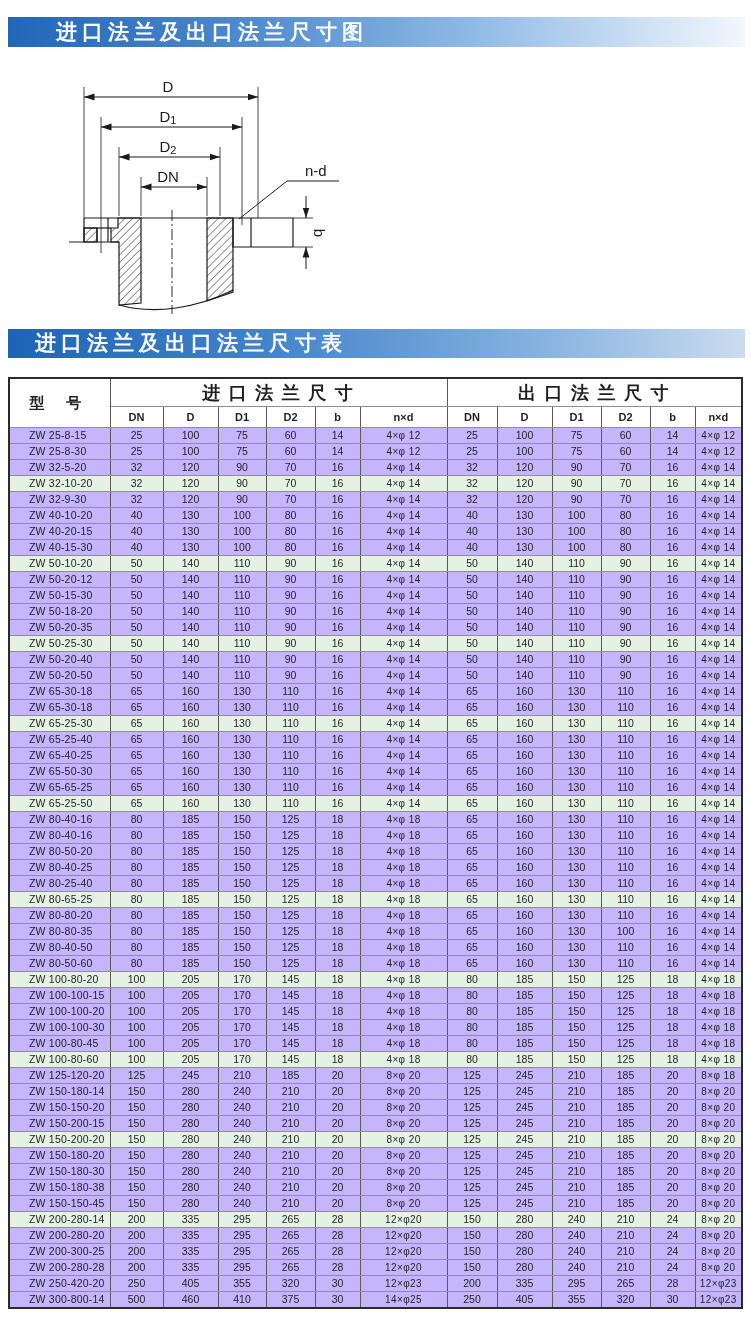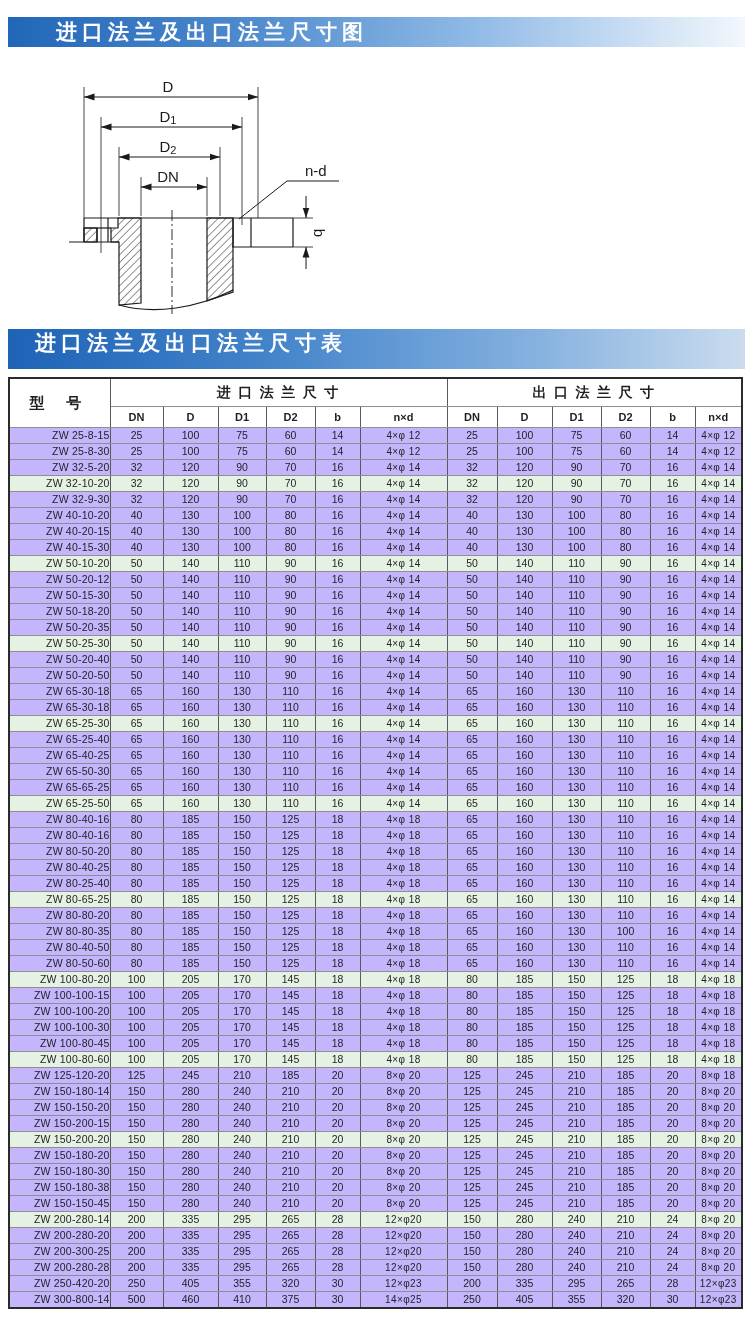--- a/index.html
+++ b/index.html
@@ -4,41 +4,41 @@
 <style>
   html,body{margin:0;padding:0;}
   body{width:750px;height:1320px;background:#ffffff;font-family:"Liberation Sans",sans-serif;position:relative;overflow:hidden;}
   .page{position:absolute;inset:0;background:#fff;}
 
   
   .title-bar{position:absolute;left:8px;width:737px;height:30px;line-height:30px;
     color:#ffffff;font-family:"Liberation Serif","DejaVu Serif",serif;font-weight:bold;
     font-size:21px;letter-spacing:5px;padding-left:27px;box-sizing:border-box;white-space:nowrap;}
   .title-bar-1{top:17px;background:linear-gradient(90deg,#2166b8 0%,#4a87cc 30%,#8db8e5 62%,#f2f7fc 100%);padding-left:48px;}
-  .title-bar-2{top:329px;height:40px;line-height:29px;background:linear-gradient(90deg,#1e63b6 0%,#4283ca 35%,#86b2e0 72%,#cbdcef 100%);}
+  .title-bar-2{top:329px;height:29px;line-height:29px;background:linear-gradient(90deg,#1e63b6 0%,#4283ca 35%,#86b2e0 72%,#cbdcef 100%);}
 
   
   .diagram{position:absolute;left:55px;top:62px;width:350px;height:268px;}
   .diagram svg{display:block;}
   .dim-label{font-family:"Liberation Sans",sans-serif;font-size:15px;fill:#1a1a1a;}
   .dim-sub{font-size:11px;}
 
   
   table.spec{position:absolute;left:8px;top:377px;width:733px;border-collapse:collapse;
     table-layout:fixed;border:2px solid #2b2b2b;background:#c4b5fd;}
   table.spec th,table.spec td{border-left:1px solid #5a5a5a;border-right:1px solid #5a5a5a;
     border-top:1px solid #8f8f8f;border-bottom:1px solid #8f8f8f;
     padding:0;color:#1f1f1f;overflow:hidden;white-space:nowrap;}
   thead th{border-bottom:1px solid #444;border-top:1px solid #444;background:#fff;}
   .th-model{font-family:"Liberation Serif","DejaVu Serif",serif;font-size:15px;font-weight:bold;letter-spacing:9px;}
-  .th-group{font-family:"Liberation Serif","DejaVu Serif",serif;font-size:14px;font-weight:bold;letter-spacing:2px;height:27px;}
+  .th-group{font-family:"Liberation Serif","DejaVu Serif",serif;font-size:18px;font-weight:bold;letter-spacing:2px;height:27px;}
   .th-sub{font-size:11px;font-weight:bold;height:20px;font-family:"Liberation Sans",sans-serif;}
   tbody tr{height:15px;}
   tbody td{font-size:10.5px;line-height:15px;text-align:center;}
-  tbody td.model{text-align:right;padding-left:13px;letter-spacing:0.2px;}
+  tbody td.model{text-align:left;padding-left:19px;letter-spacing:0.2px;}
   tbody td.nxd{font-size:10px;letter-spacing:0.4px;}
   tbody tr.hl td{background:#e4f1e3;}
 </style>
 </head>
 <body>
 
 <div class="page">
 
   <div class="title-bar title-bar-1">
     <span>进口法兰及出口法兰尺寸图</span>

